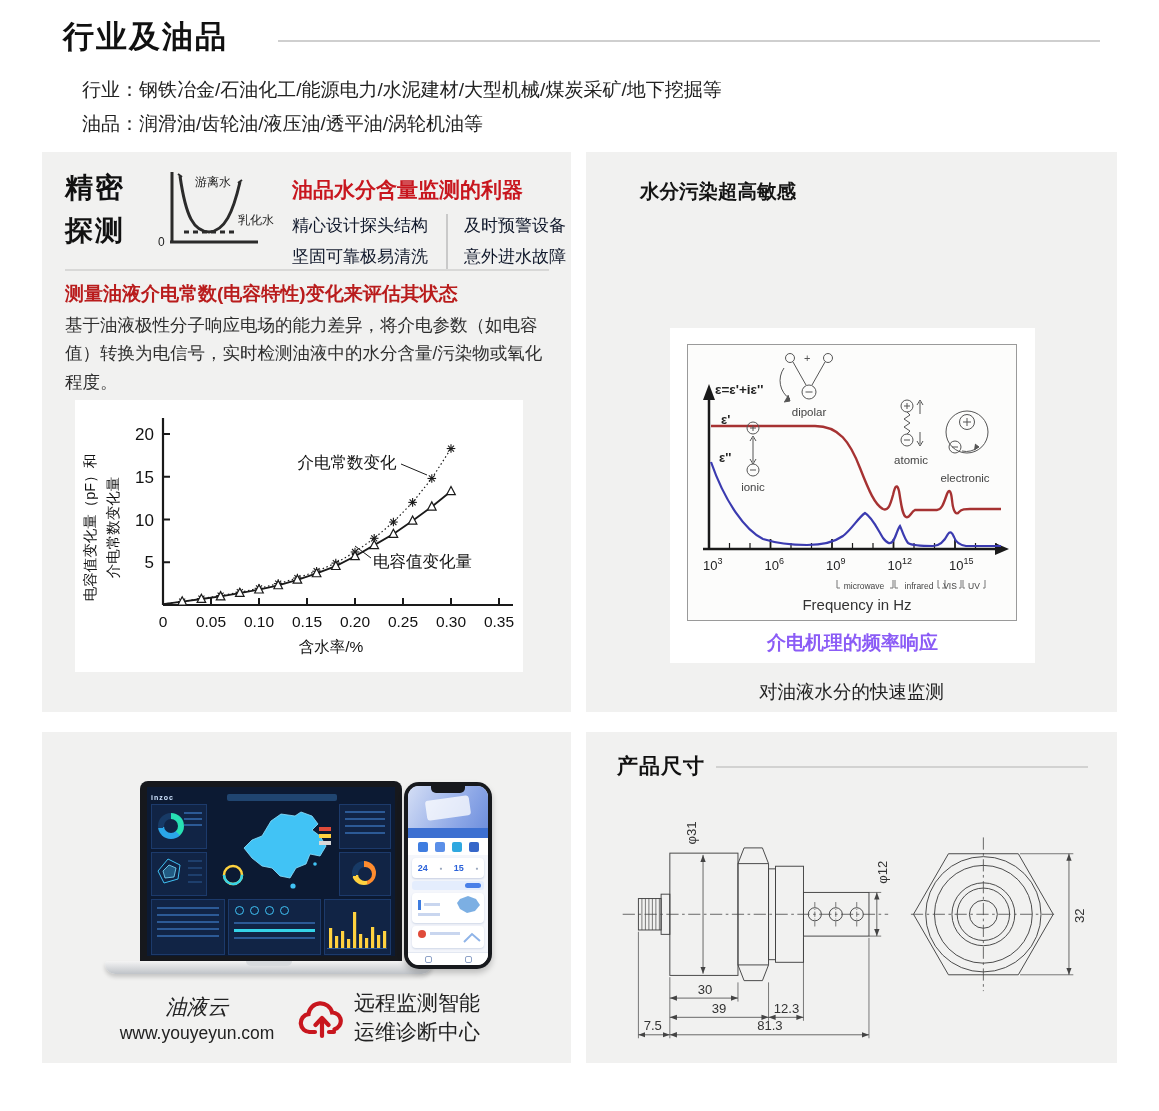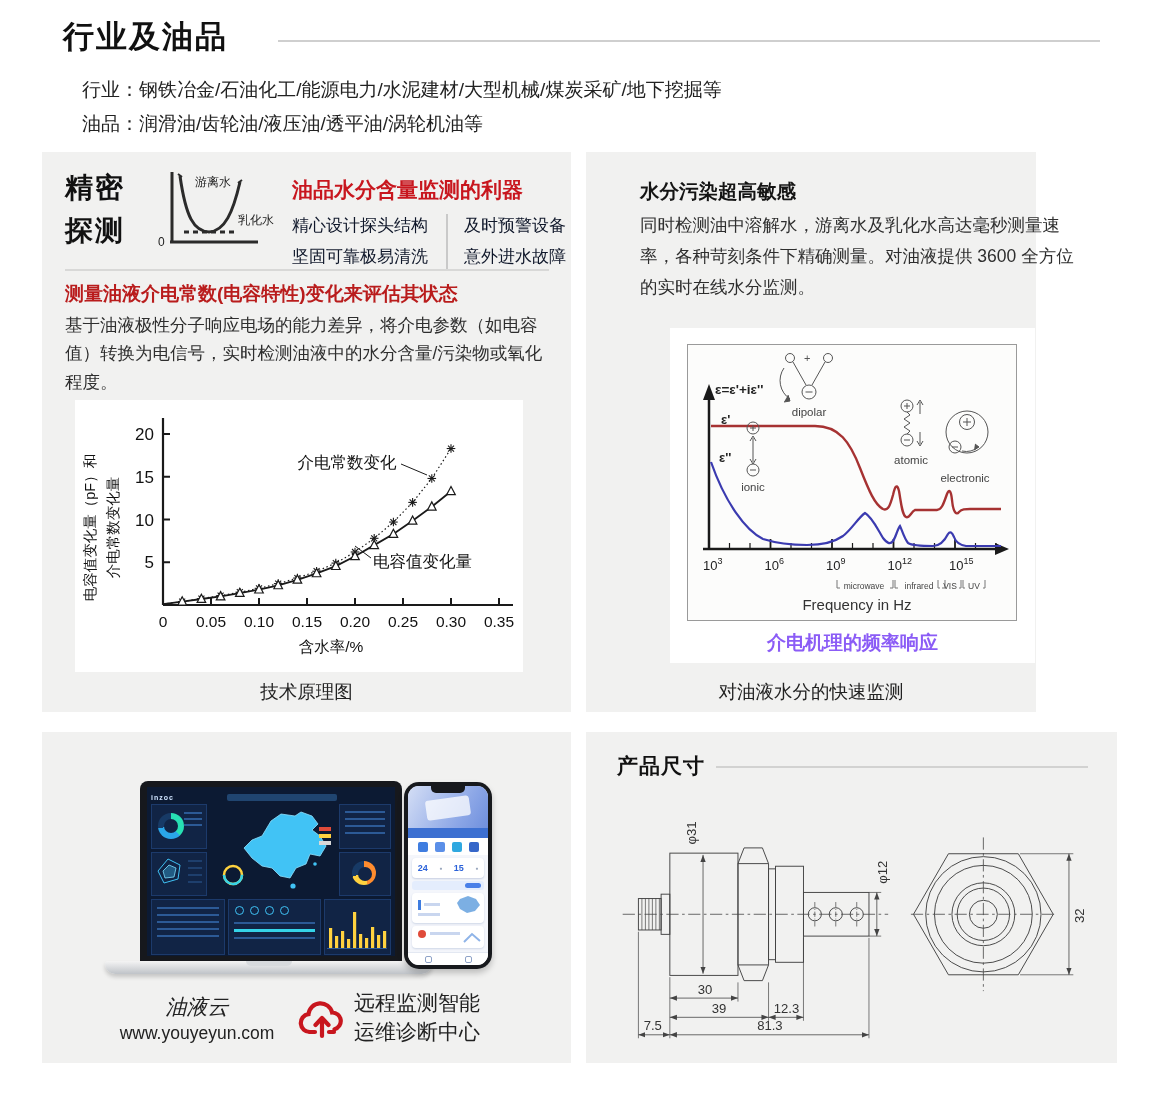--- a/index.html
+++ b/index.html
@@ -11,21 +11,21 @@
   }
   .abs { position:absolute; }
   
   .page-title { left:63px; top:16px; font-size:31px; font-weight:bold; letter-spacing:2px; color:#111; }
   .title-rule { left:278px; top:40px; width:822px; height:2px; background:#cfcfcf; }
   .meta-line { left:82px; top:77px; font-size:19px; color:#222; }
   .meta-line2 { left:82px; top:111px; font-size:19px; color:#222; }
   
   .panel { position:absolute; background:#f1f1f0; }
   .panel-a { left:42px; top:152px; width:529px; height:560px; }
-  .panel-b { left:586px; top:152px; width:450px; height:560px; }
+  .panel-b { left:586px; top:152px; width:531px; height:560px; }
   .panel-c { left:42px; top:732px; width:529px; height:331px; }
   .panel-d { left:586px; top:732px; width:531px; height:331px; }
   
   .badge { left:23px; top:14px; font-size:28px; font-weight:bold; line-height:1.55; color:#111; letter-spacing:2px; }
   .water-icon { left:112px; top:14px; }
   .red-heading { left:250px; top:24px; font-size:21px; font-weight:bold; color:#c8161e; }
   .features { left:250px; top:58px; display:flex; font-size:17px; color:#0f172a; line-height:1.85;text-align:right; }
   .fdiv { width:2px; background:#c9c9c9; margin:4px 16px 4px 18px; }
   .hrule { left:23px; top:117px; width:484px; height:2px; background:#d8d8d7; }
   .section-heading { left:23px; top:129px; font-size:19px; font-weight:bold; color:#b91c1c; }
@@ -238,26 +238,24 @@
         <polygon points="318.4,129.23499999999999 314.09999999999997,137.435 322.7,137.435" fill="#fff" stroke="#1a1a1a" stroke-width="1.2"></polygon>
         <polygon points="337.6,115.9825 333.3,124.1825 341.90000000000003,124.1825" fill="#fff" stroke="#1a1a1a" stroke-width="1.2"></polygon>
         <polygon points="356.80000000000007,101.875 352.50000000000006,110.075 361.1000000000001,110.075" fill="#fff" stroke="#1a1a1a" stroke-width="1.2"></polygon>
         <polygon points="376,86.485 371.7,94.685 380.3,94.685" fill="#fff" stroke="#1a1a1a" stroke-width="1.2"></polygon>
         <text x="272" y="68" text-anchor="middle" font-size="16.5" fill="#111">介电常数变化</text>
         <line x1="326" y1="64" x2="352" y2="75" stroke="#1a1a1a" stroke-width="1"></line>
         <text x="298" y="167" text-anchor="start" font-size="16.5" fill="#111">电容值变化量</text>
         <line x1="296" y1="158" x2="280" y2="146" stroke="#1a1a1a" stroke-width="1"></line>
       </svg>
   </div>
-  <div class="abs caption">技术原理图</div>
 </section>
 
 <section class="panel panel-b">
   <h3 class="abs sens-heading">水分污染超高敏感</h3>
-  <p class="abs sens-body">同时检测油中溶解水，游离水及乳化水高达毫秒测量速率，各种苛刻条件下精确测量。对油液提供 3600 全方位的实时在线水分监测。</p>
 
   <figure class="abs freq-box">
     <svg class="freq-inner" id="freq-svg" width="330" height="277" viewBox="0 0 330 277">
       <rect x="0.5" y="0.5" width="329" height="276" fill="#fcfcfb" stroke="#9a9a9a"></rect>
 
       <line x1="22" y1="205" x2="22" y2="52" stroke="#1a1a1a" stroke-width="2.5"></line>
       <polygon points="22,40 16,56 28,56" fill="#1a1a1a"></polygon>
       <line x1="16" y1="205" x2="312" y2="205" stroke="#1a1a1a" stroke-width="2.5"></line>
       <polygon points="322,205 308,199 308,211" fill="#1a1a1a"></polygon>
       <g id="freq-ticks">

